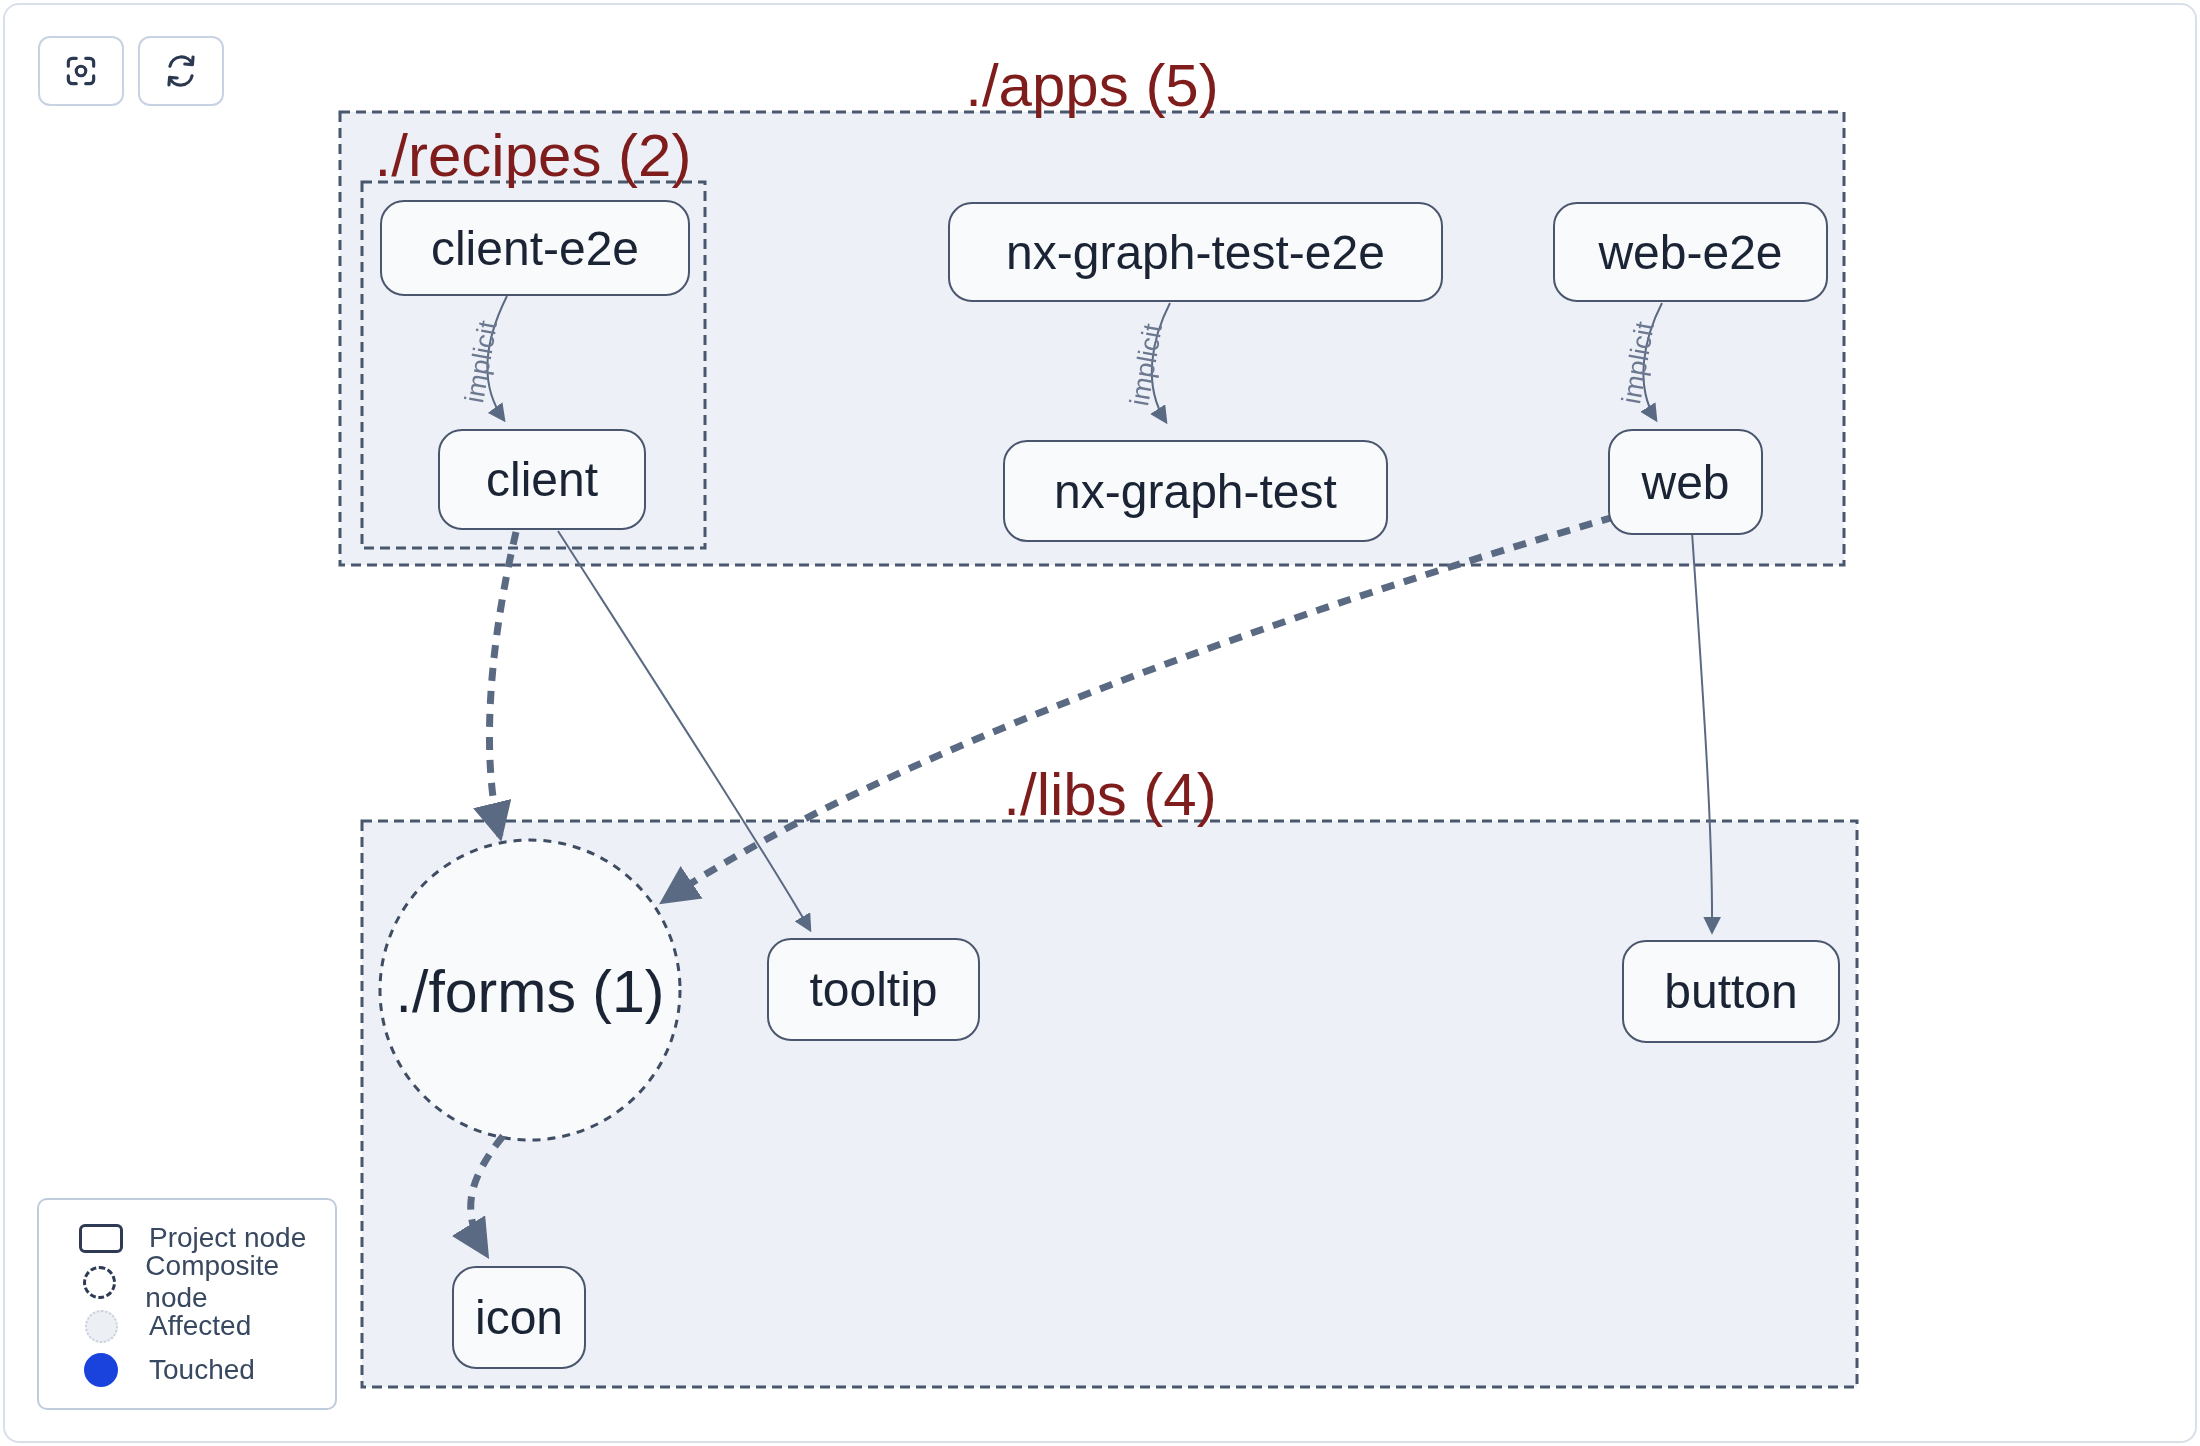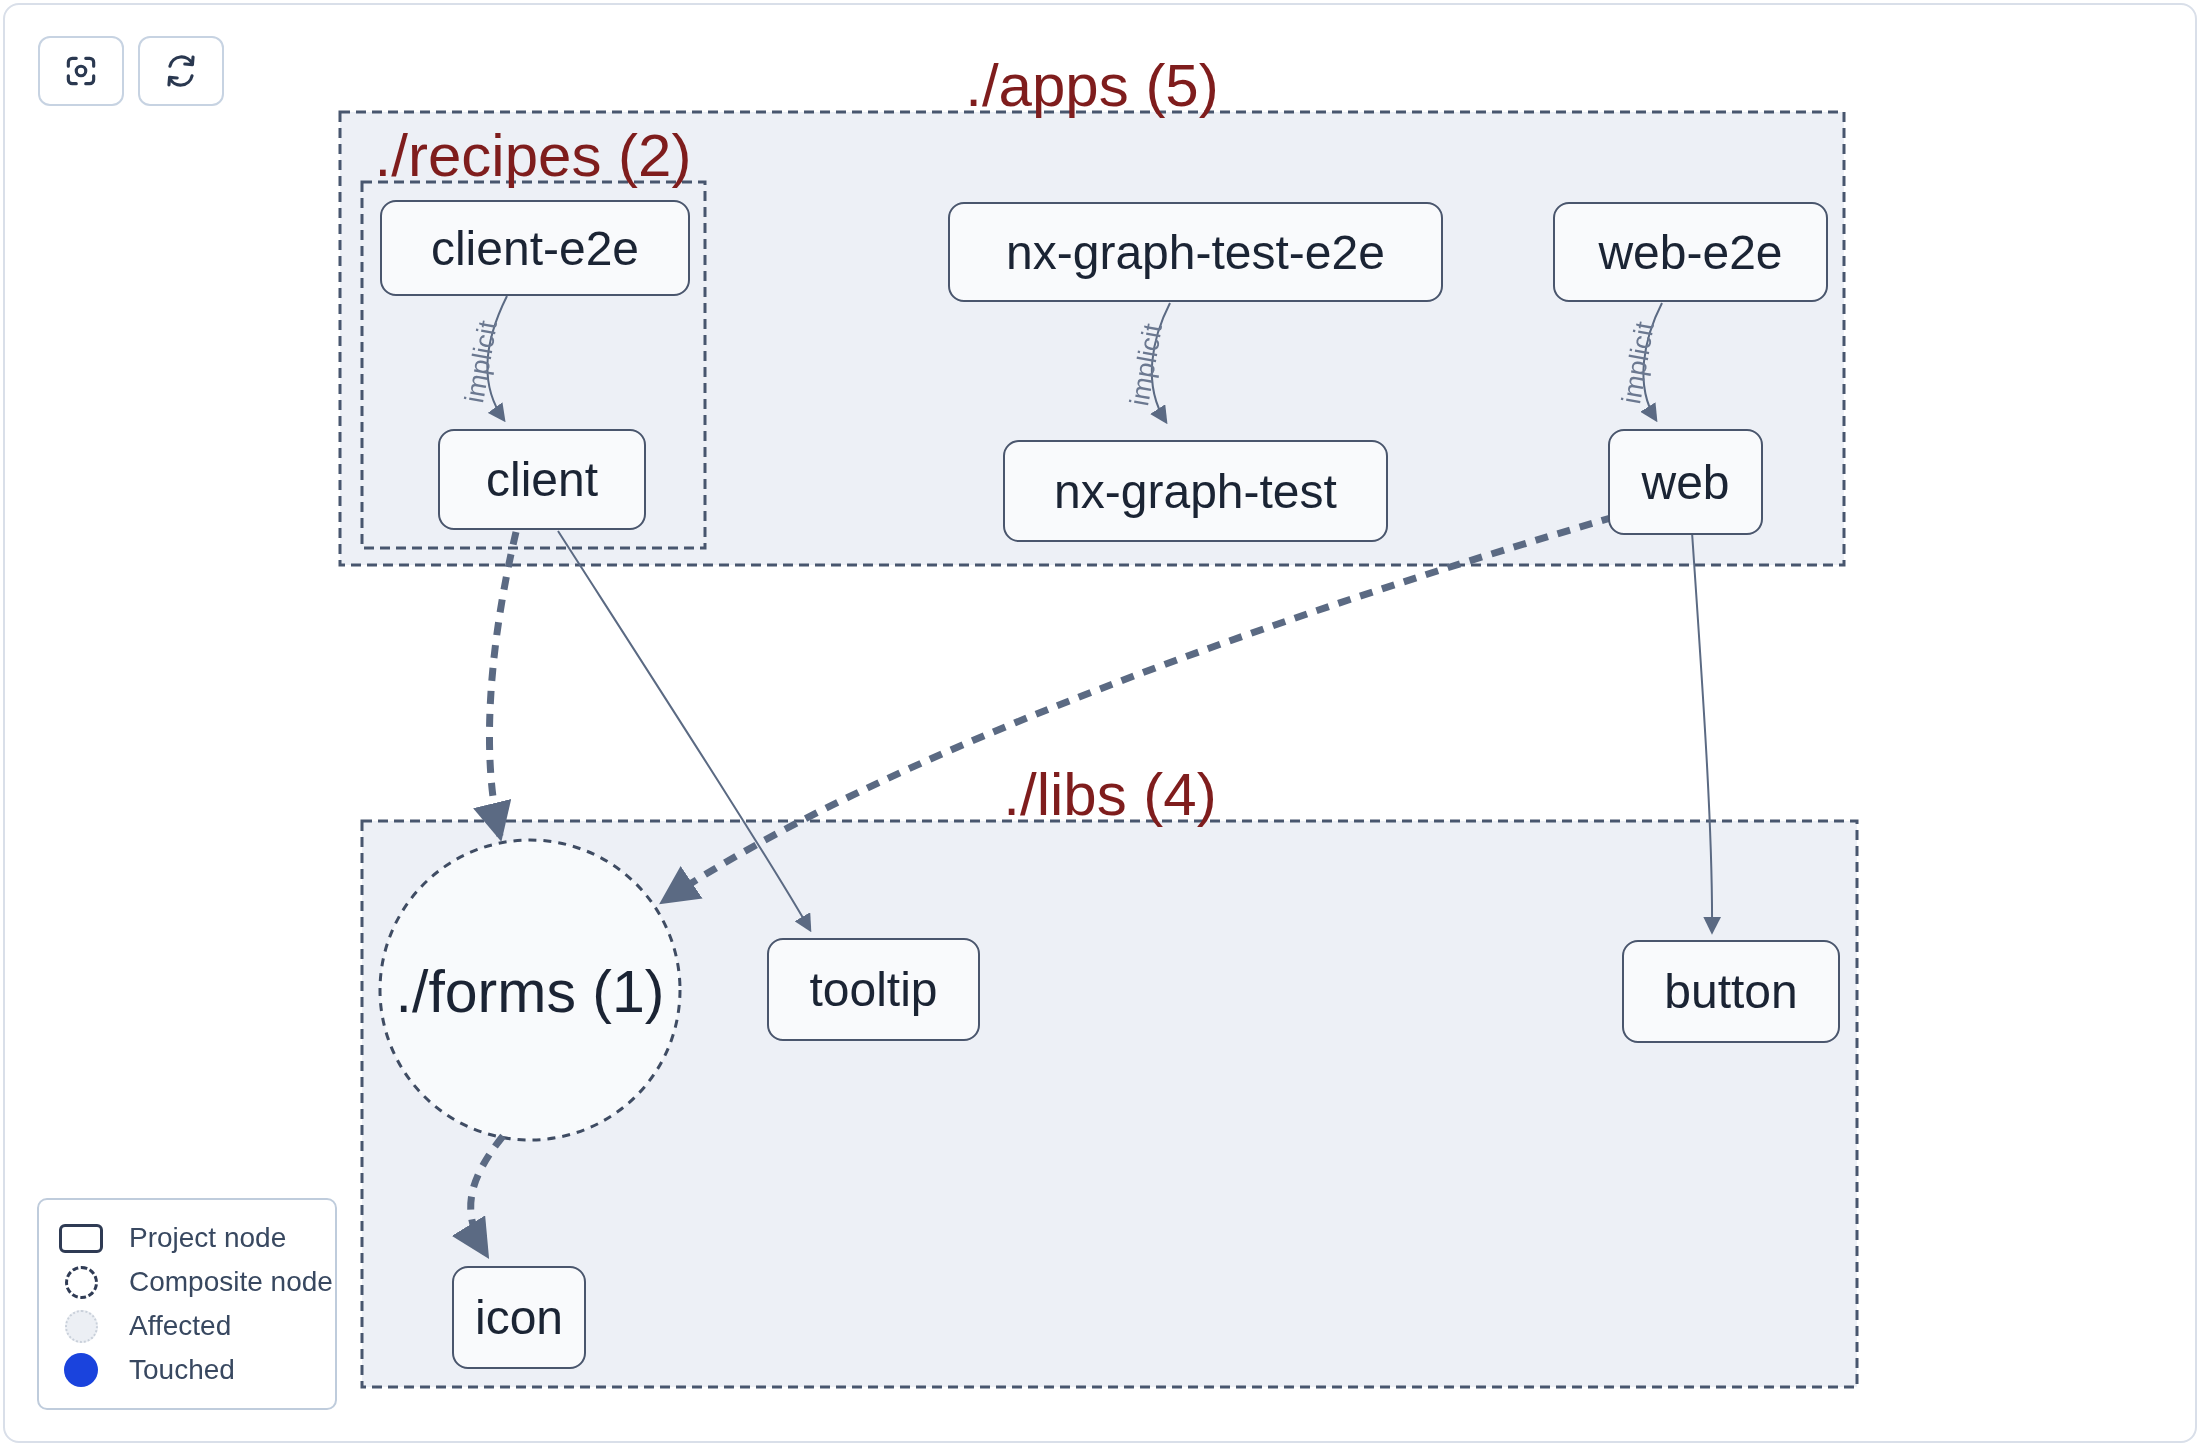--- a/index.html
+++ b/index.html
@@ -8,40 +8,40 @@
     background:#ffffff;font-family:"Liberation Sans",sans-serif;
   }
   .canvas-frame{
     position:absolute;inset:3px;border:2px solid #d9dfe9;border-radius:16px;
     background:#ffffff;pointer-events:none;
   }
   svg.graph{position:absolute;left:0;top:0}
 
   .node{
     position:absolute;display:flex;align-items:center;justify-content:center;
-    background:#f9fafc;border:2px solid #4a566d;border-radius:16px;
+    background:#f9fafc;border:2px solid #4a566d;border-radius:24px;
     font-size:48px;color:#1b2434;white-space:nowrap;box-sizing:border-box;
   }
   .group-title{
     position:absolute;font-size:60px;line-height:52px;color:#7f1d1d;
     transform:translateX(-50%);white-space:nowrap;
   }
   .composite-label{
     position:absolute;font-size:59px;color:#1b2434;white-space:nowrap;
     transform:translate(-50%,-50%);
   }
   .toolbar-btn{
     position:absolute;width:82px;height:66px;background:#ffffff;
     border:2px solid #c7d3e2;border-radius:12px;
     display:flex;align-items:center;justify-content:center;cursor:pointer;
   }
   .legend{
     position:absolute;left:37px;top:1198px;width:300px;height:212px;
     background:#ffffff;border:2px solid #bfccdc;border-radius:10px;
-    box-sizing:border-box;padding:16px 0 16px 16px;
+    box-sizing:border-box;padding:16px 0 16px 36px;
     display:flex;flex-direction:column;justify-content:space-between;
   }
   .legend-row{display:flex;align-items:center;gap:22px;height:44px}
   .legend-swatch-cell{width:52px;display:flex;justify-content:center;align-items:center}
   .legend-label{font-size:28px;color:#384860}
   .sw-rect{width:44px;height:29px;border:3px solid #2f3b54;border-radius:6px;background:#fff;box-sizing:border-box}
   .sw-circle-dashed{width:33px;height:33px;border-radius:50%;border:3px dashed #2f3b54;background:#fff;box-sizing:border-box}
   .sw-circle-affected{width:33px;height:33px;border-radius:50%;border:2px dotted #c9d0da;background:#eceff4;box-sizing:border-box}
   .sw-circle-touched{width:34px;height:34px;border-radius:50%;background:#1a43dd}
 </style>

